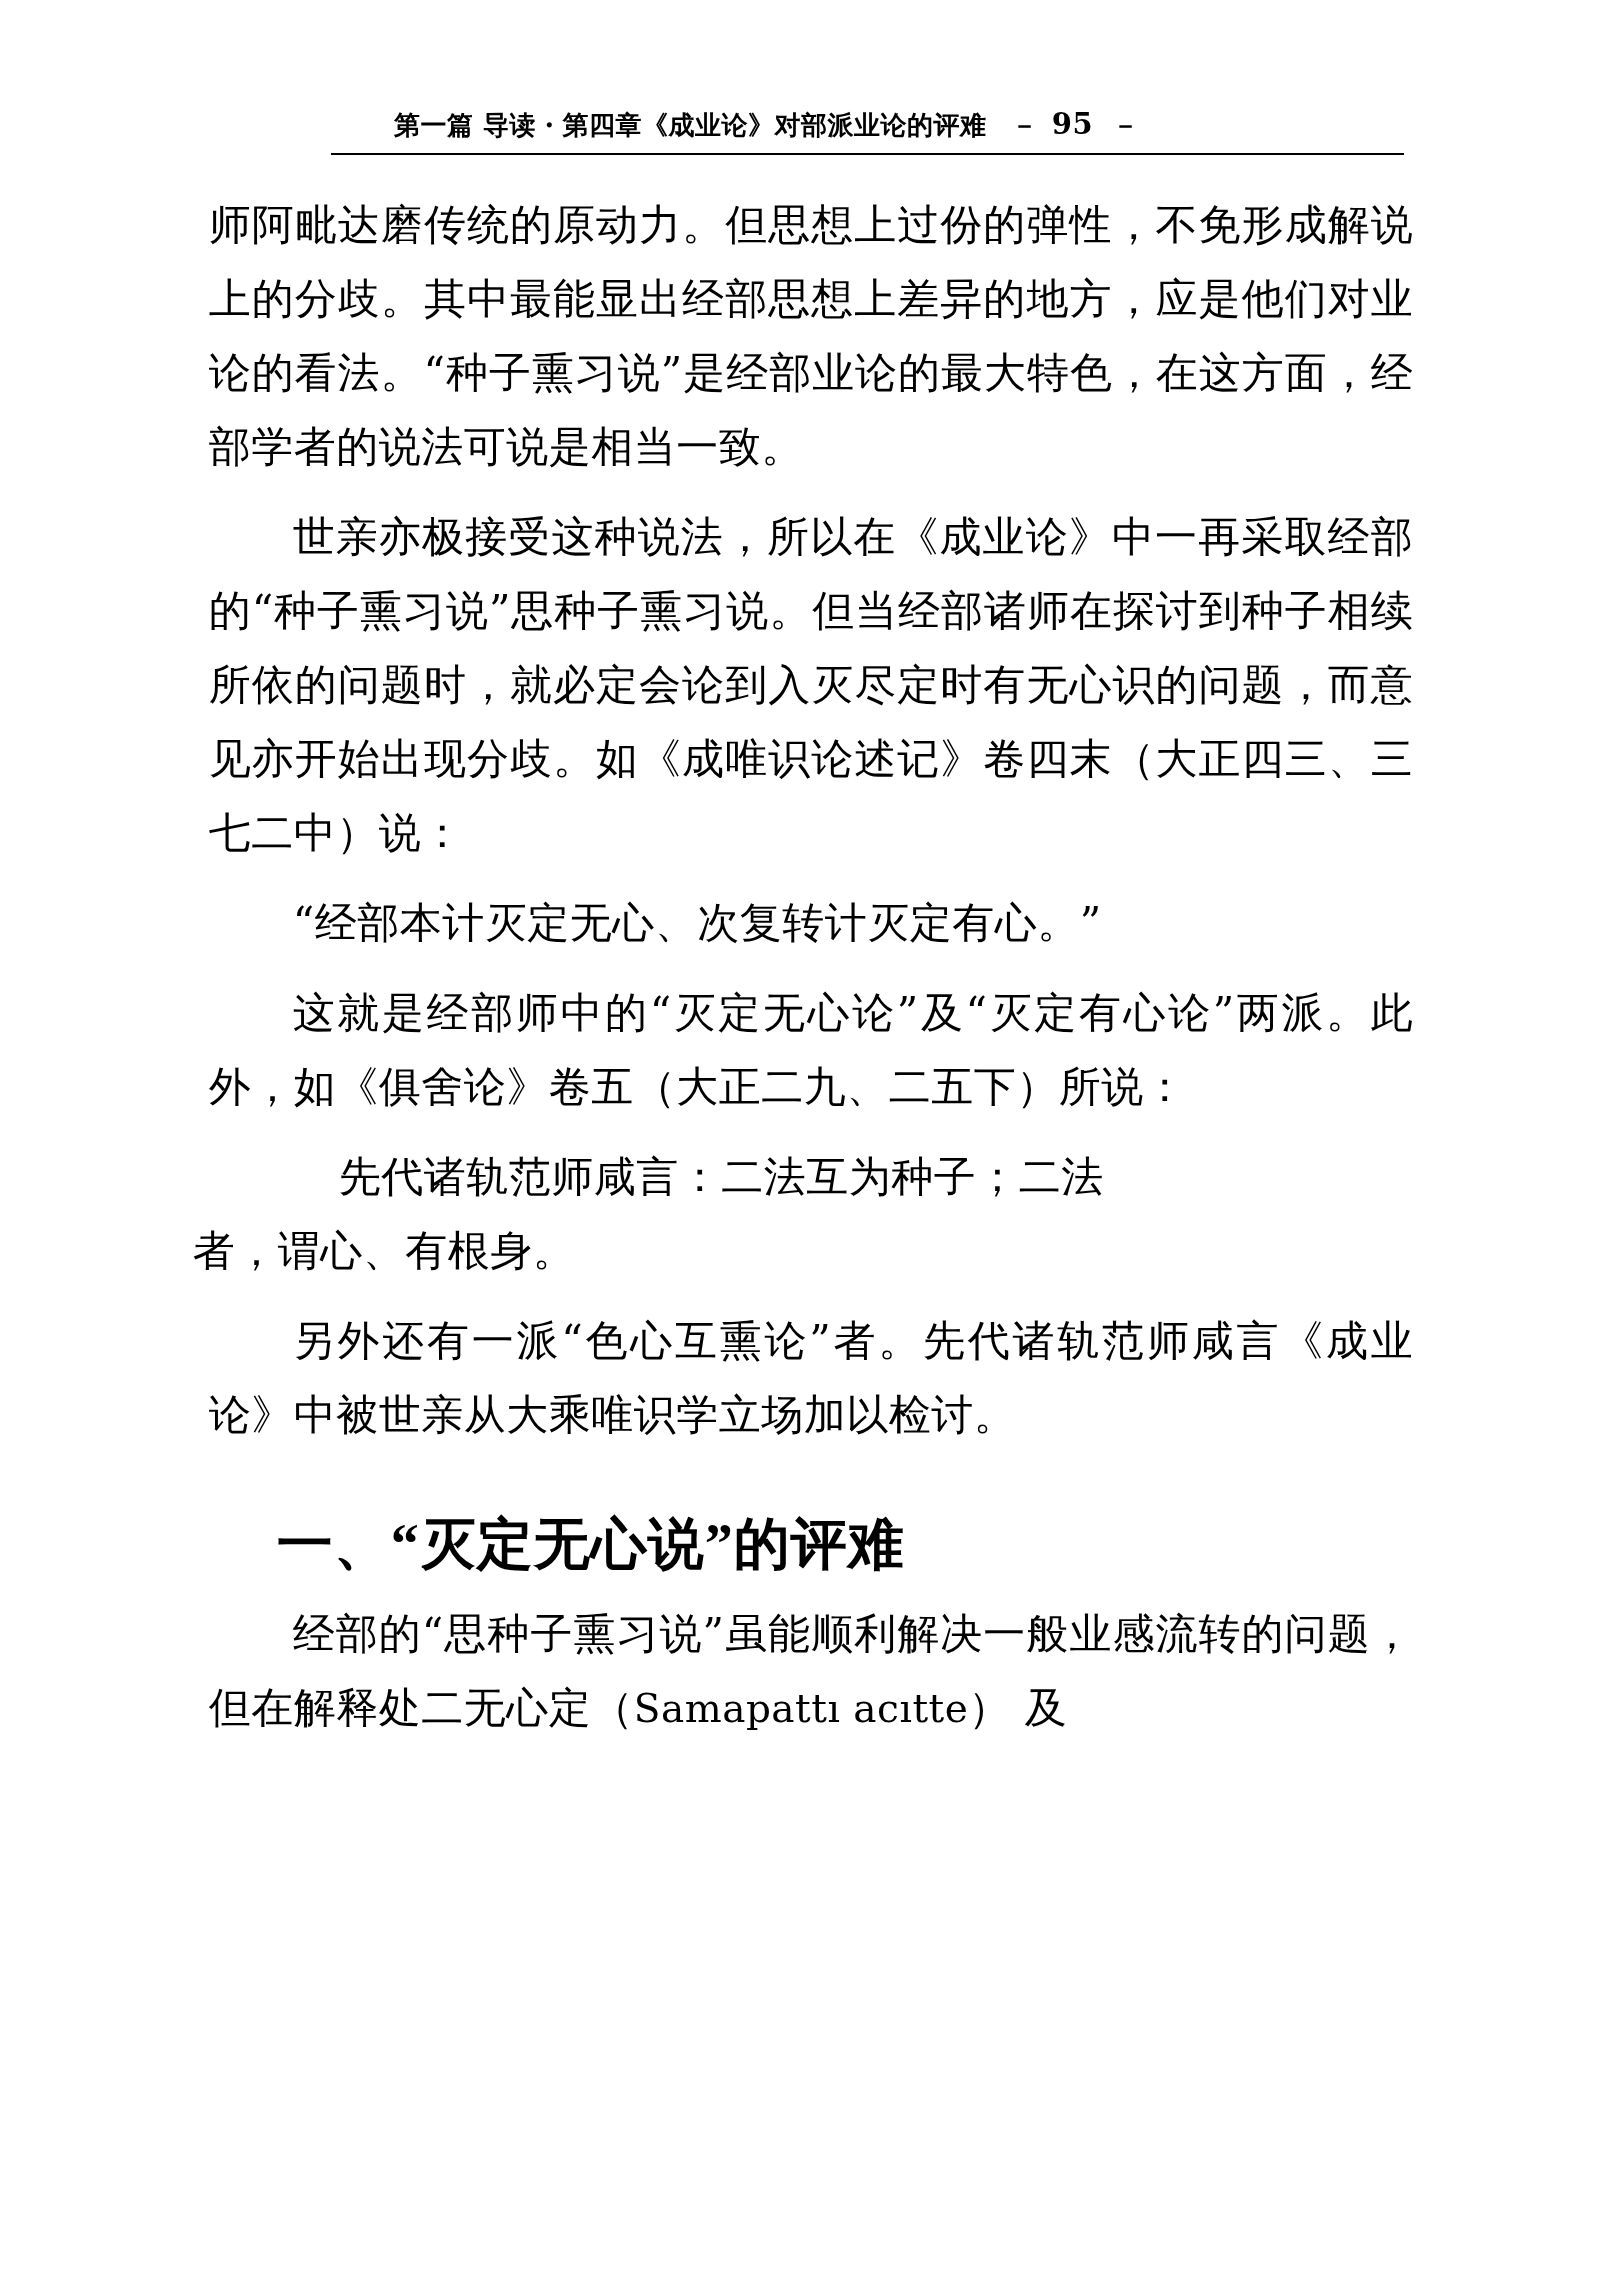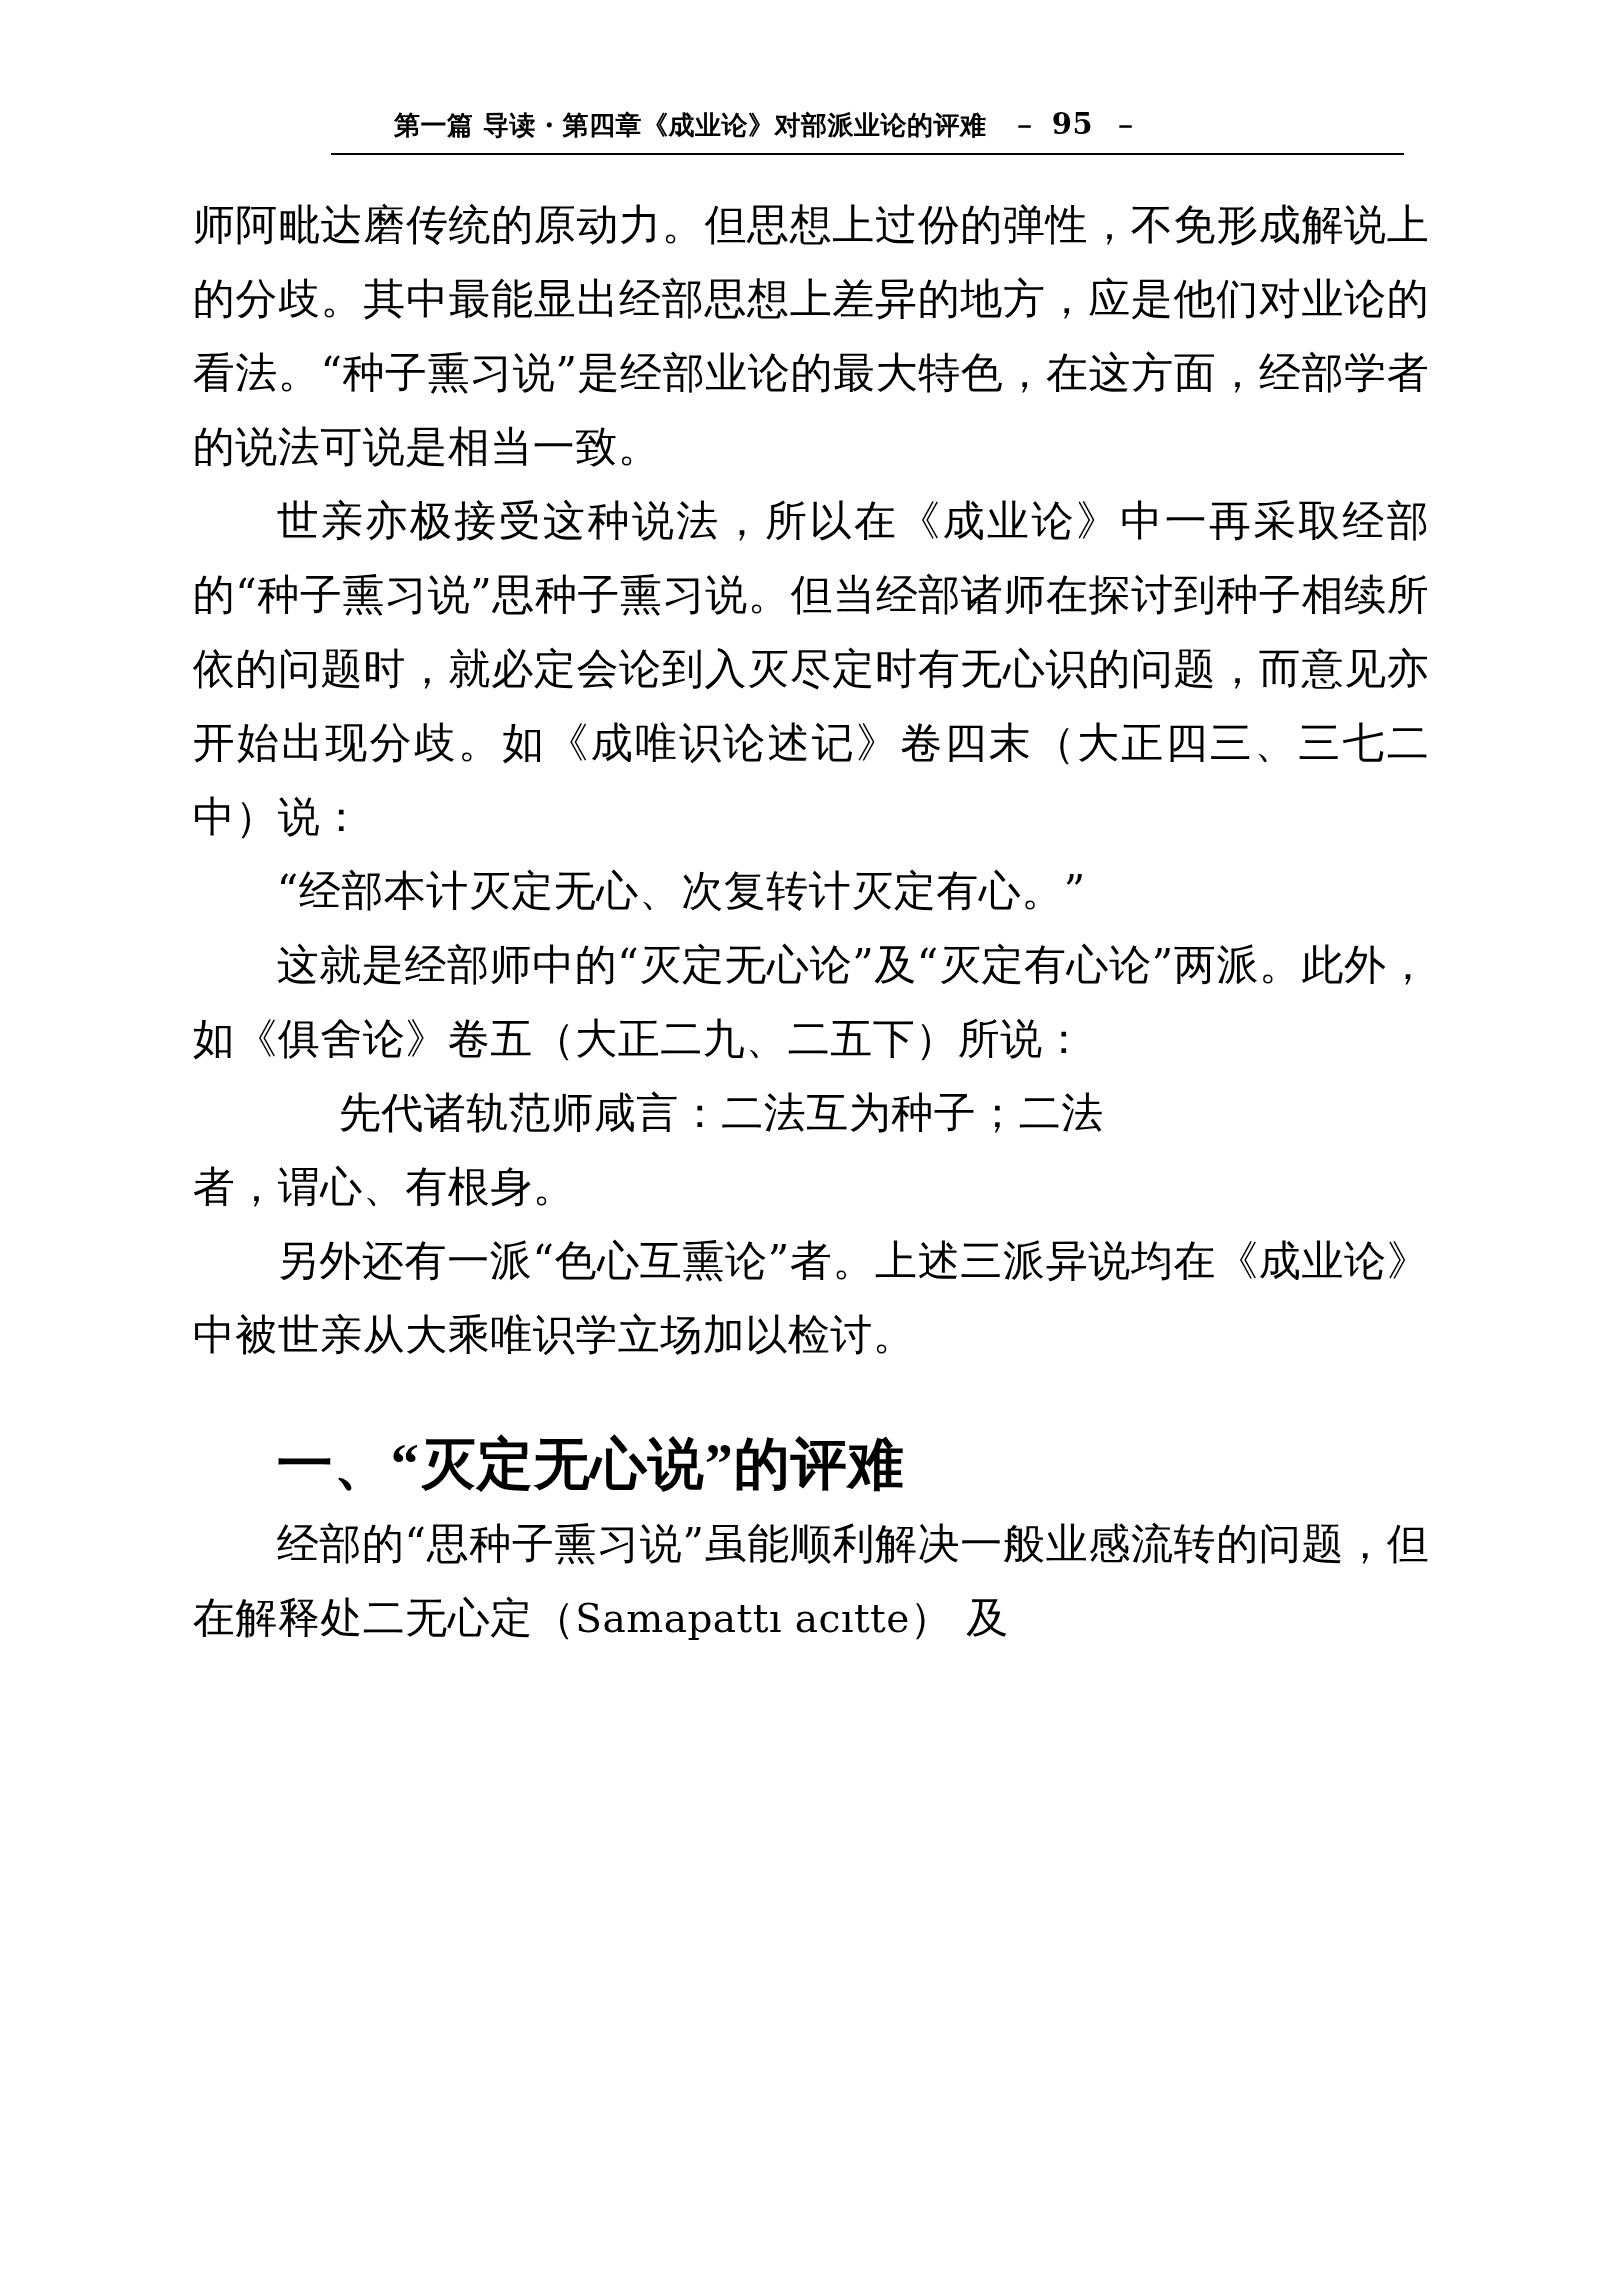--- a/index.html
+++ b/index.html
@@ -62,21 +62,21 @@
     margin-left: 150px;
   }
 
   
   .body {
     margin-top: 33px;
     padding-left: 11.7px;
     padding-right: 9.8px;
   }
   p.para {
-    margin: 0;
+    margin: 16px;
     font-size: 42px;
     line-height: 74px;
     text-align: justify;
     text-justify: inter-ideograph;
     letter-spacing: 0.5px;
     font-family: "DejaVu Serif", "Liberation Serif", serif;
   }
   p.indent {
     text-indent: 84px;
   }
@@ -126,21 +126,21 @@
 
       <p class="para indent">世亲亦极接受这种说法，所以在《成业论》中一再采取经部的“种子熏习说”思种子熏习说。但当经部诸师在探讨到种子相续所依的问题时，就必定会论到入灭尽定时有无心识的问题，而意见亦开始出现分歧。如《成唯识论述记》卷四末（大正四三、三七二中）说：</p>
 
       <p class="para quote">“经部本计灭定无心、次复转计灭定有心。”</p>
 
       <p class="para indent">这就是经部师中的“灭定无心论”及“灭定有心论”两派。此外，如《俱舍论》卷五（大正二九、二五下）所说：</p>
 
       <p class="para blockquote-1">先代诸轨范师咸言：二法互为种子；二法</p>
       <p class="para blockquote-2">者，谓心、有根身。</p>
 
-      <p class="para indent">另外还有一派“色心互熏论”者。上述三派异说均在《成业论》中被世亲从大乘唯识学立场加以检讨。</p>
+      <p class="para indent">另外还有一派“色心互熏论”者。先代诸轨范师咸言《成业论》中被世亲从大乘唯识学立场加以检讨。</p>
 
       <div class="section-head">一、“灭定无心说”的评难</div>
 
       <p class="para indent"><span>经部的“思种子熏习说”虽能顺利解决一般业感流转的问题，但在解释处二无心定（</span><span class="latin">Samapattı acıtte</span><span>） 及</span></p>
 
     </div>
   </div>
 </div>
 
 

